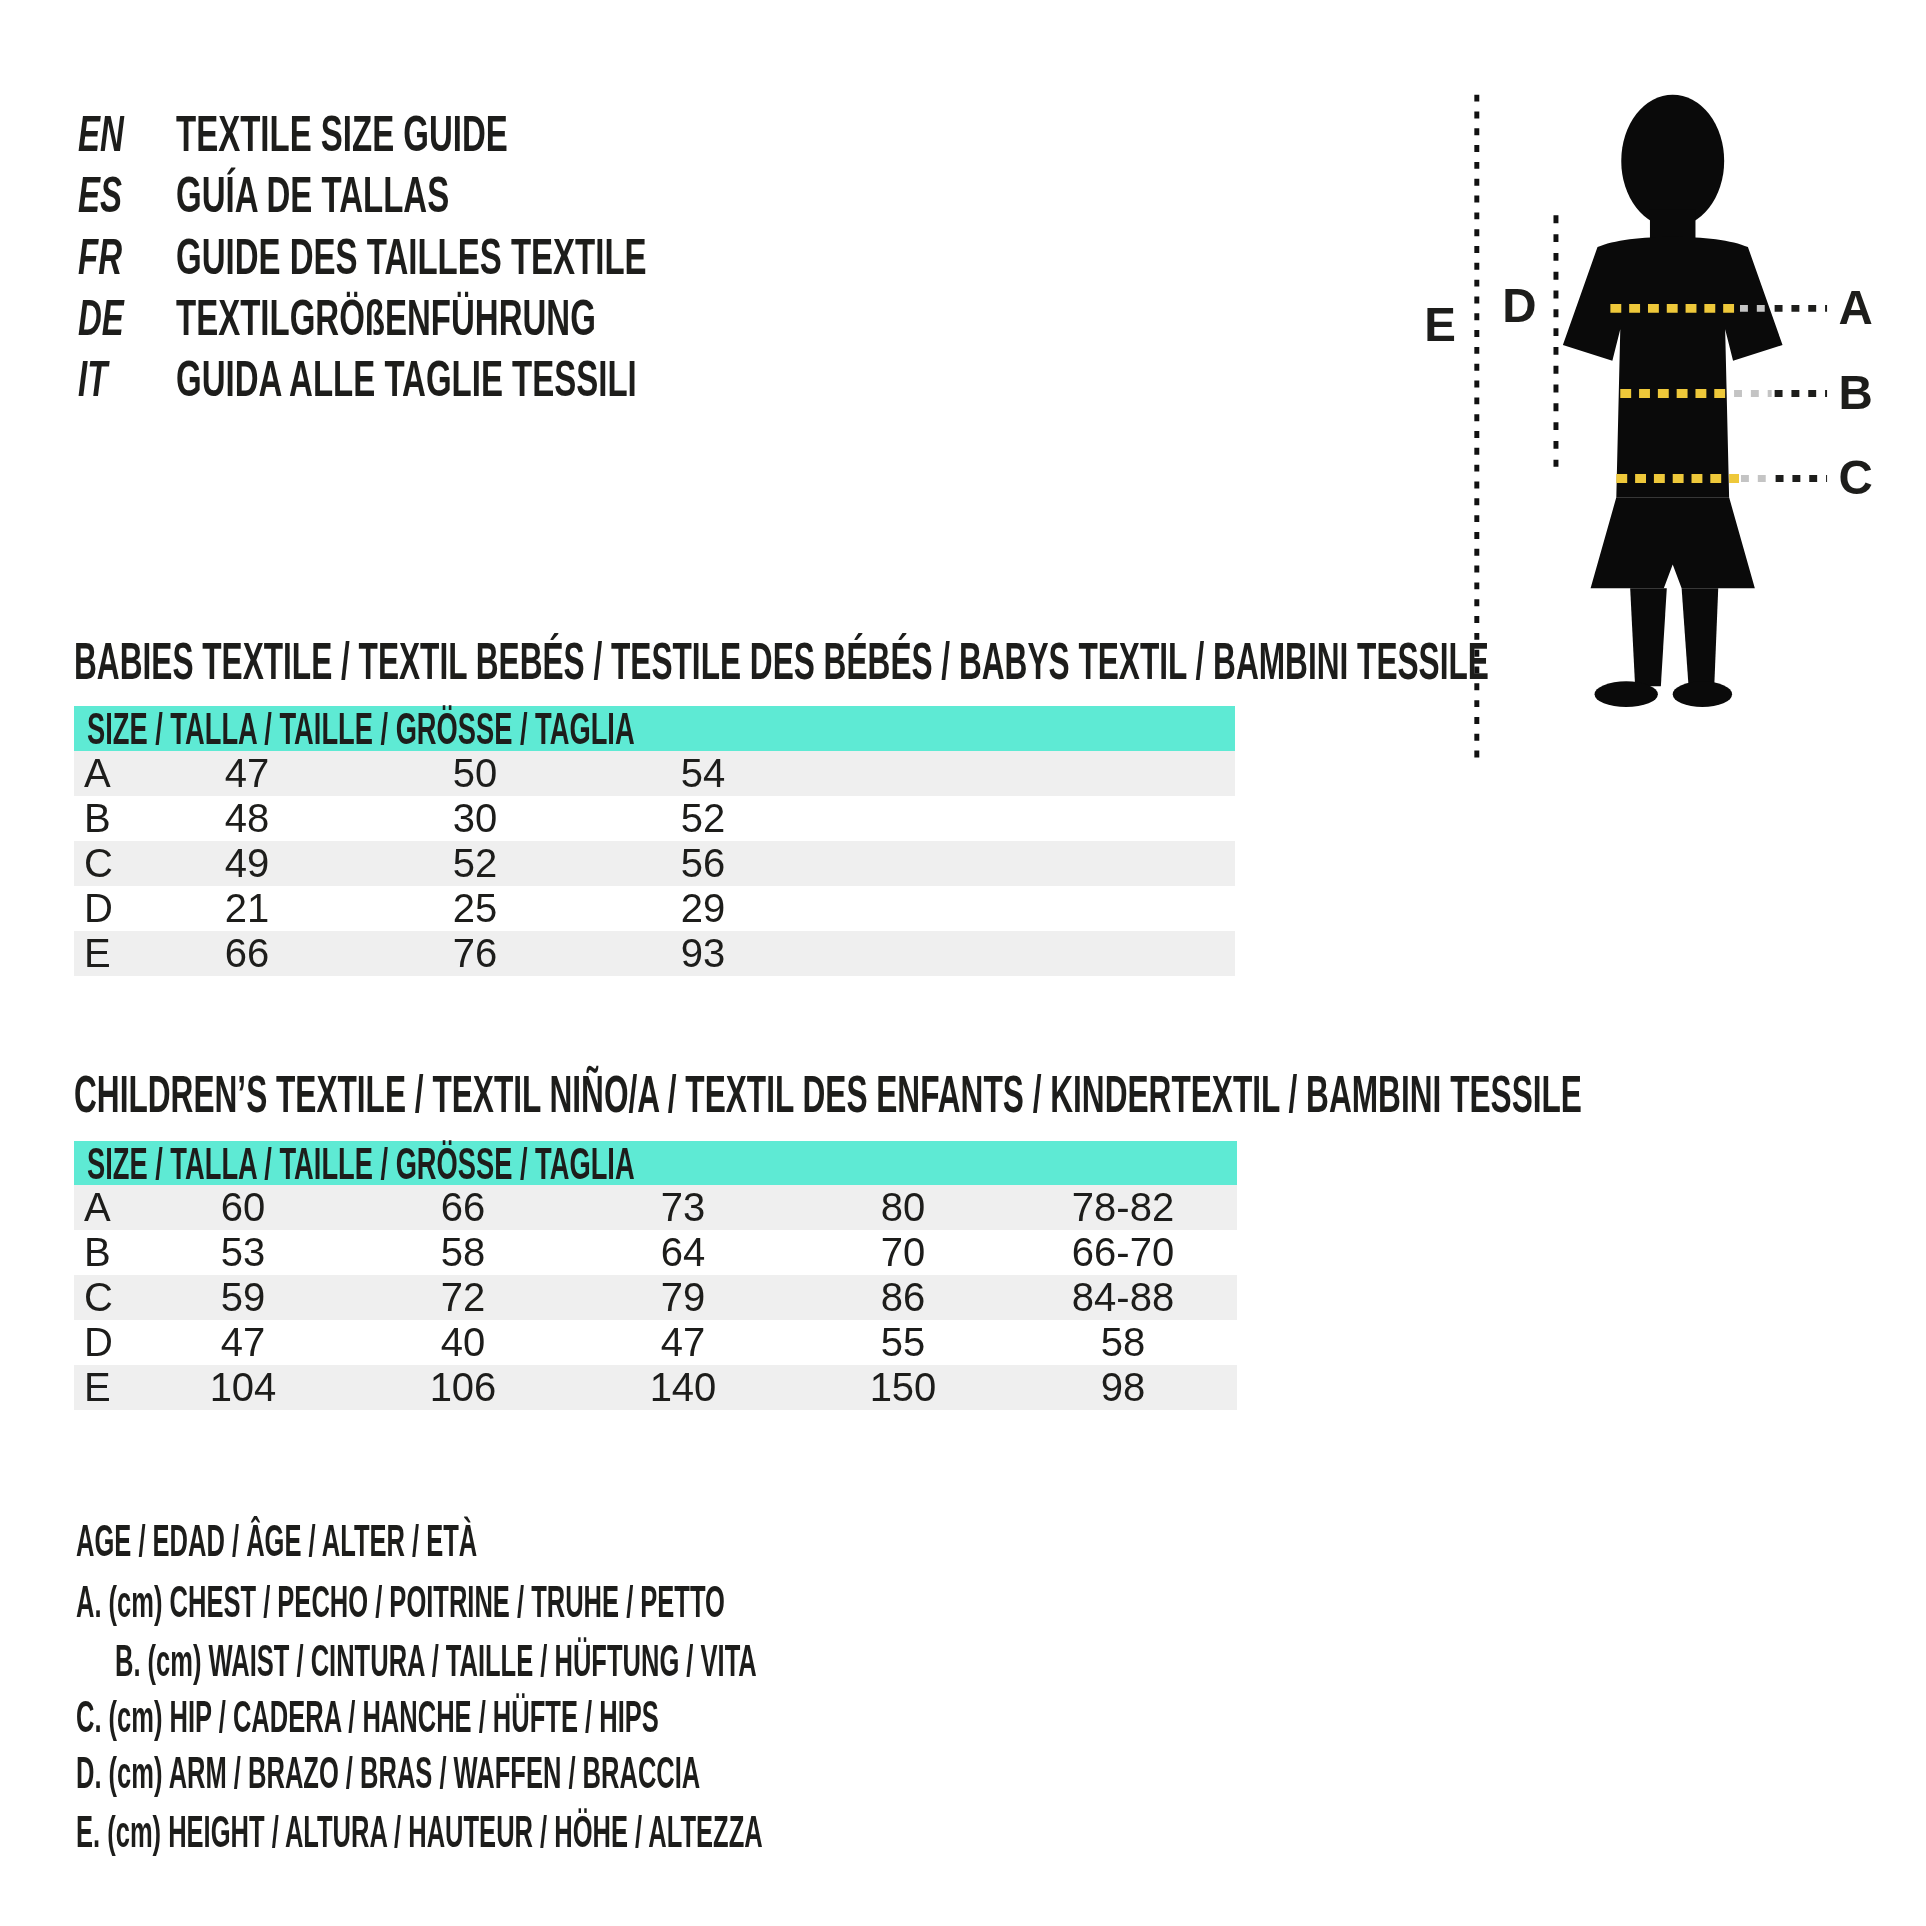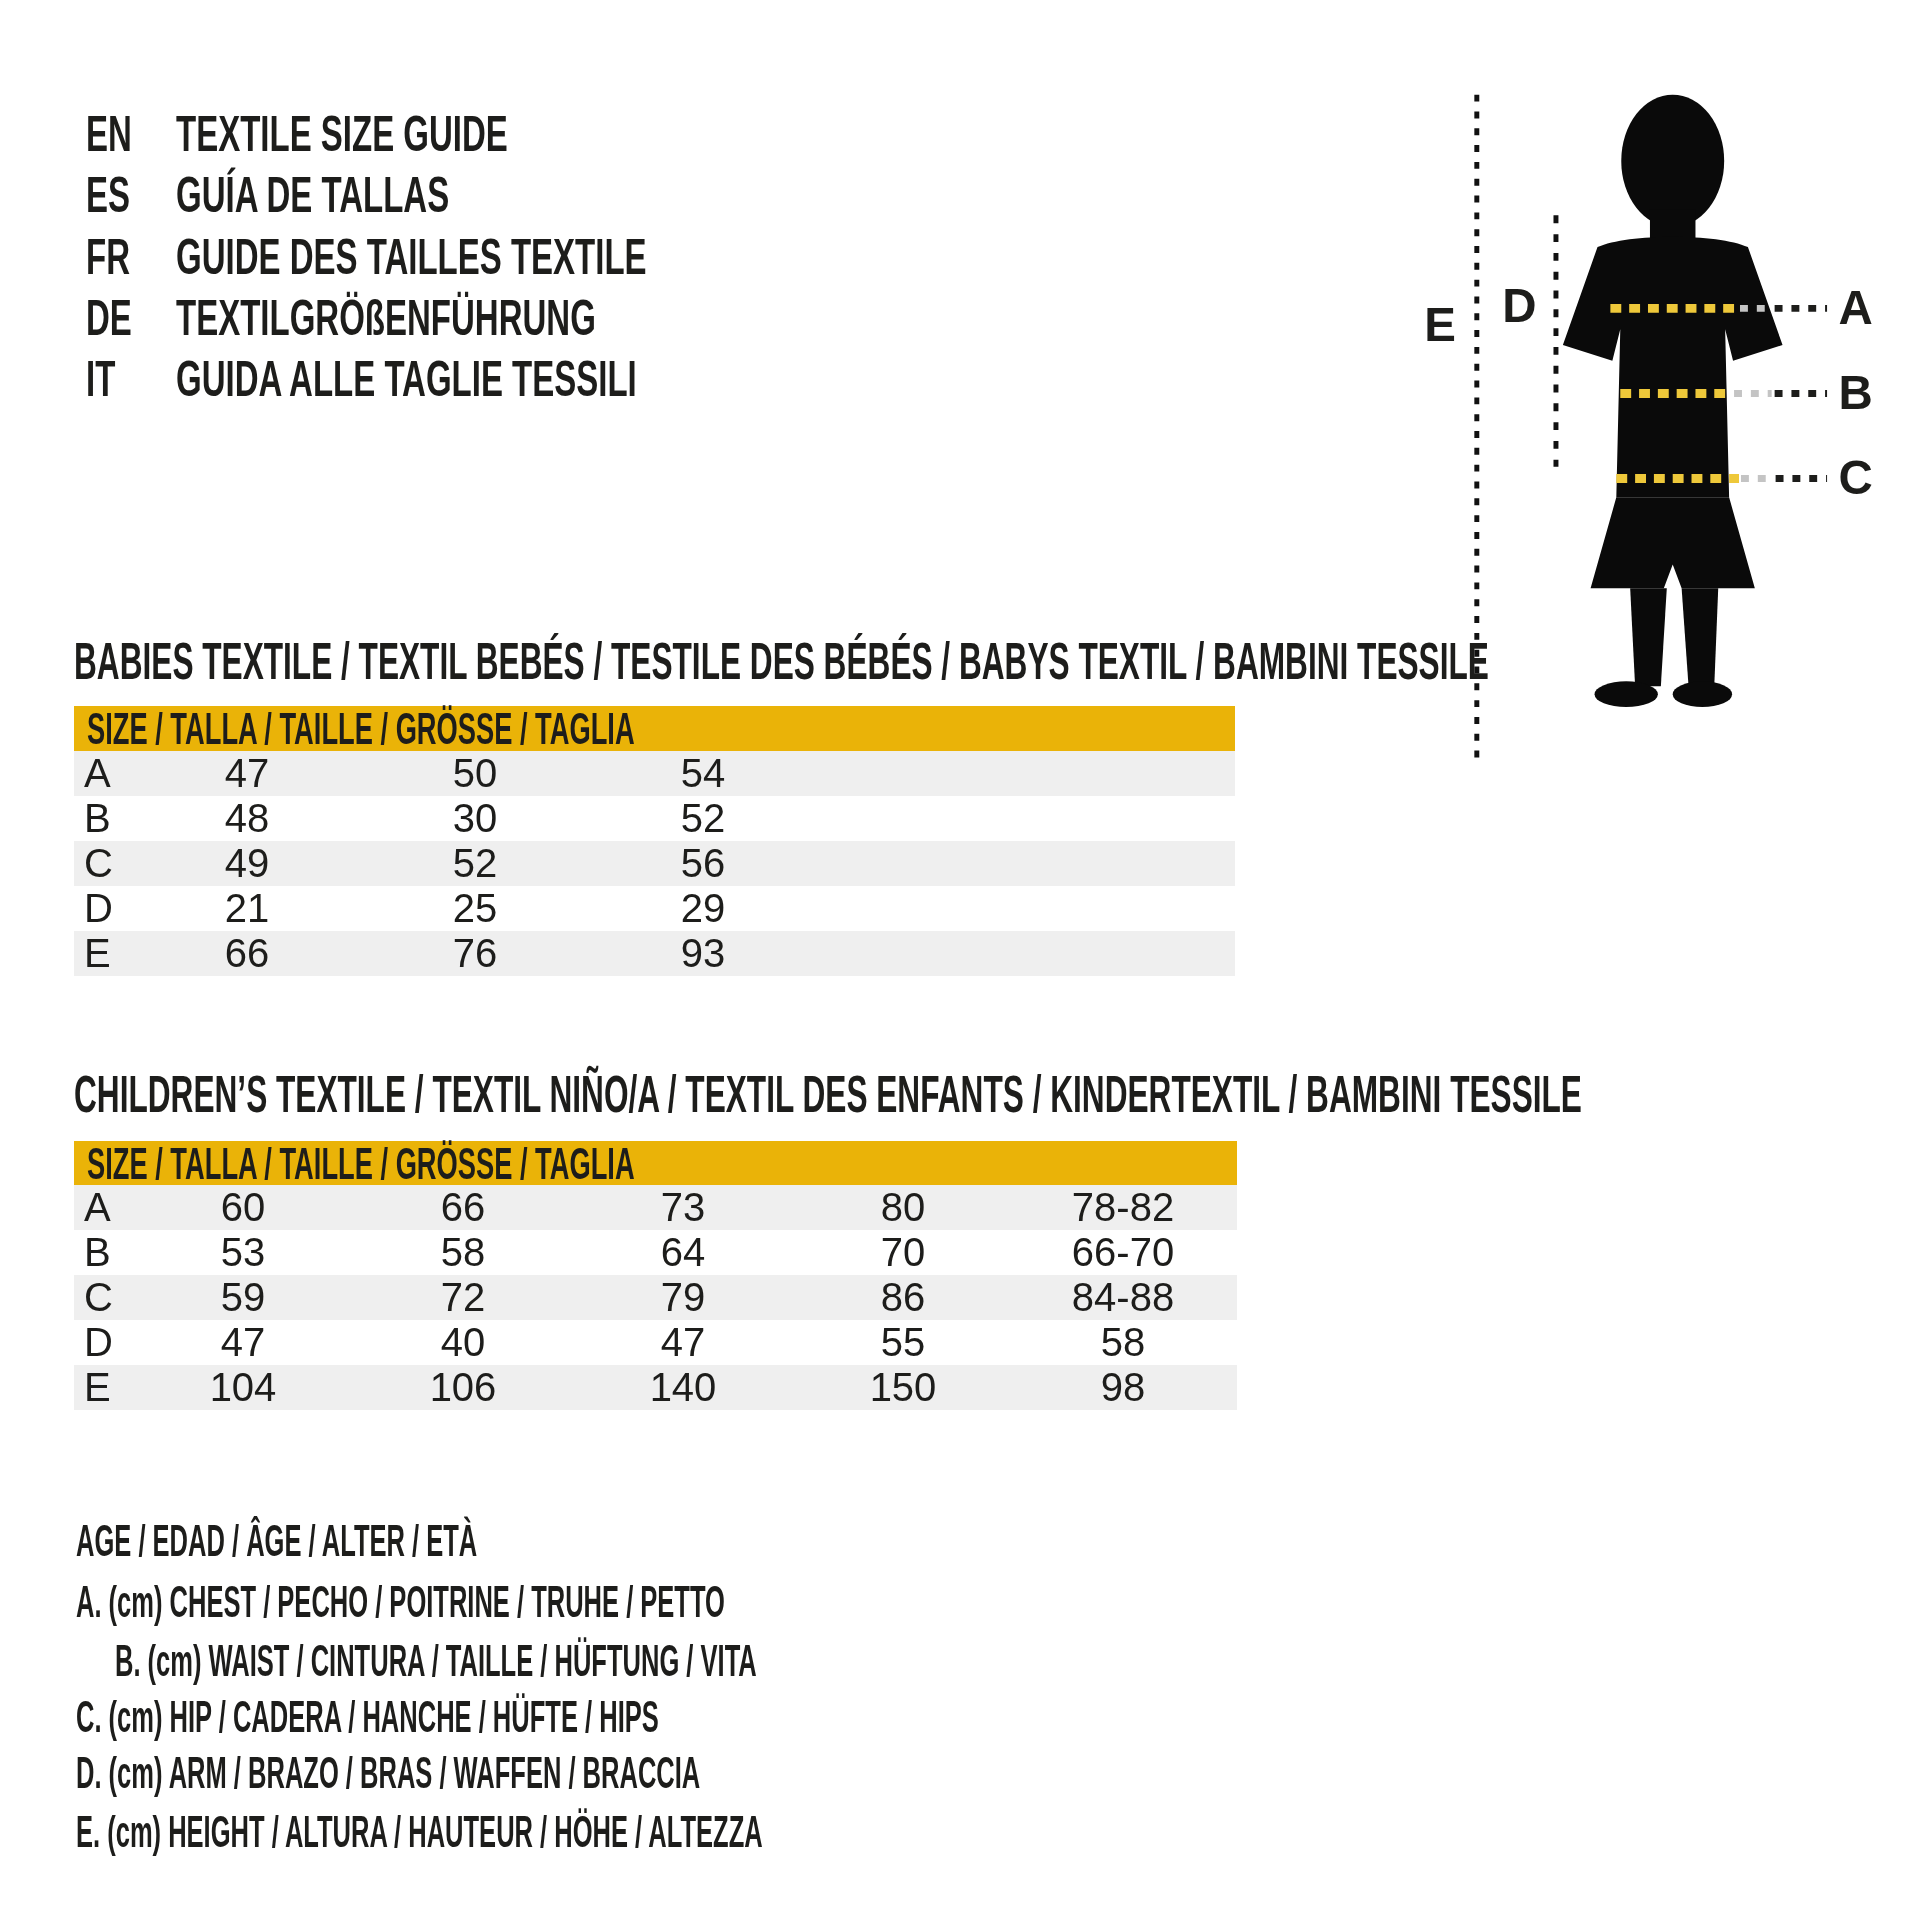--- a/index.html
+++ b/index.html
@@ -8,28 +8,28 @@
     font-family:"Liberation Sans","DejaVu Sans",sans-serif;color:#1d1d1b;overflow:hidden;
   }
   .abs{position:absolute;}
   
   .cond66{transform:scaleX(0.66);transform-origin:0 50%;white-space:nowrap;display:inline-block;}
   .cond62{transform:scaleX(0.62);transform-origin:0 50%;white-space:nowrap;display:inline-block;}
   .cond58{transform:scaleX(0.58);transform-origin:0 50%;white-space:nowrap;display:inline-block;}
 
   
   .lang-row{position:absolute;left:74px;height:55px;line-height:55px;font-size:50px;font-weight:700;}
-  .lang-code{position:absolute;left:12px;}
+  .lang-code{position:absolute;left:4px;font-style:italic;}
   .lang-title{position:absolute;left:94px;margin-left:8px;}
 
   
   .section-heading{position:absolute;left:74px;height:51px;line-height:51px;font-size:51px;font-weight:700;}
 
   
-  .size-bar{position:absolute;left:74px;background:#eab308;height:46px;line-height:46px;
+  .size-bar{position:absolute;left:74px;background:#5eead4;height:46px;line-height:46px;
             font-size:44px;font-weight:700;padding-left:13px;box-sizing:border-box;}
 
   
   table.size-table{position:absolute;left:74px;border-collapse:collapse;table-layout:fixed;font-size:40px;}
   table.size-table td{padding:0;vertical-align:middle;text-align:center;font-weight:400;}
   table.size-table td.rowlab{text-align:left;padding-left:10px;}
   table.size-table tr{height:45px;}
   table.size-table tr.stripe{background:#efefef;}
   .babies-table{top:751px;width:1161px;}
   .babies-table tr{height:45px;}

